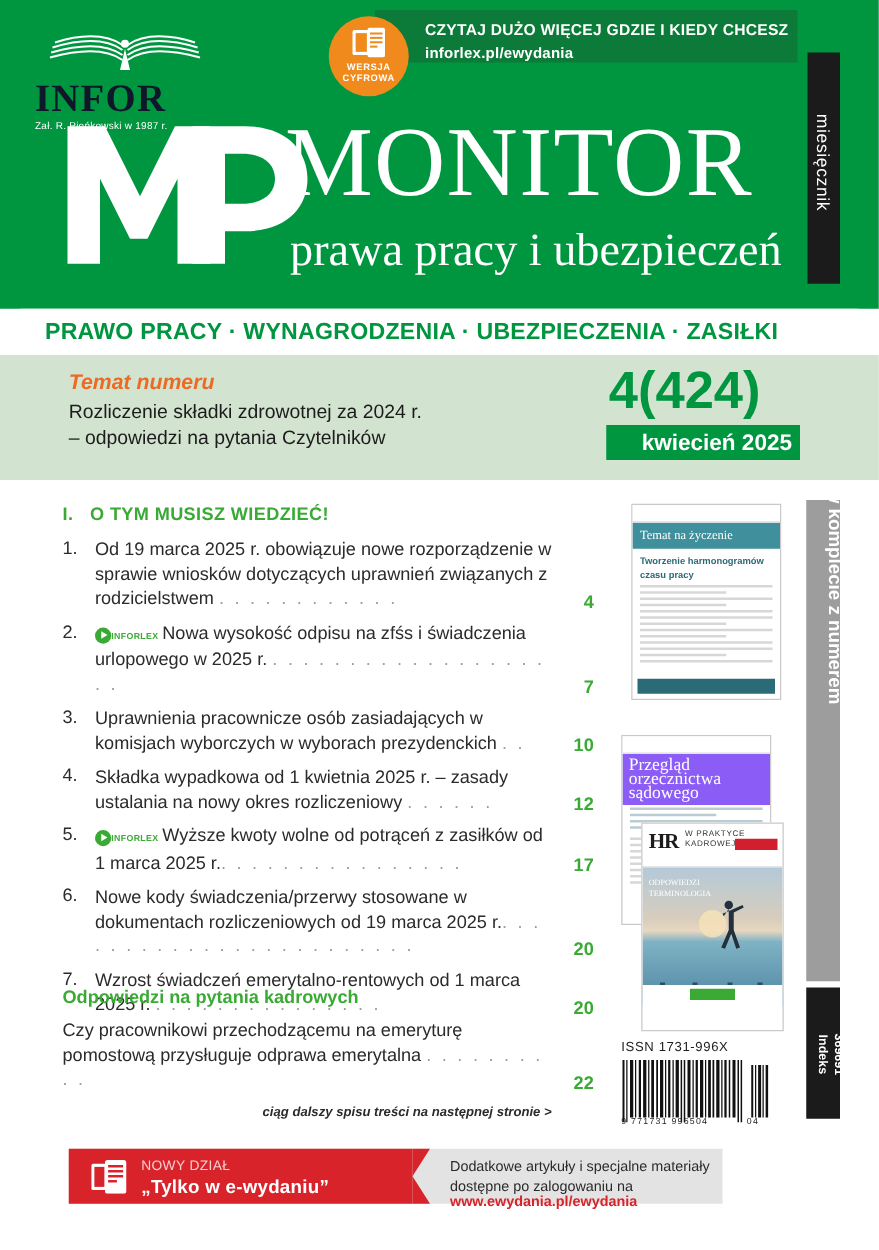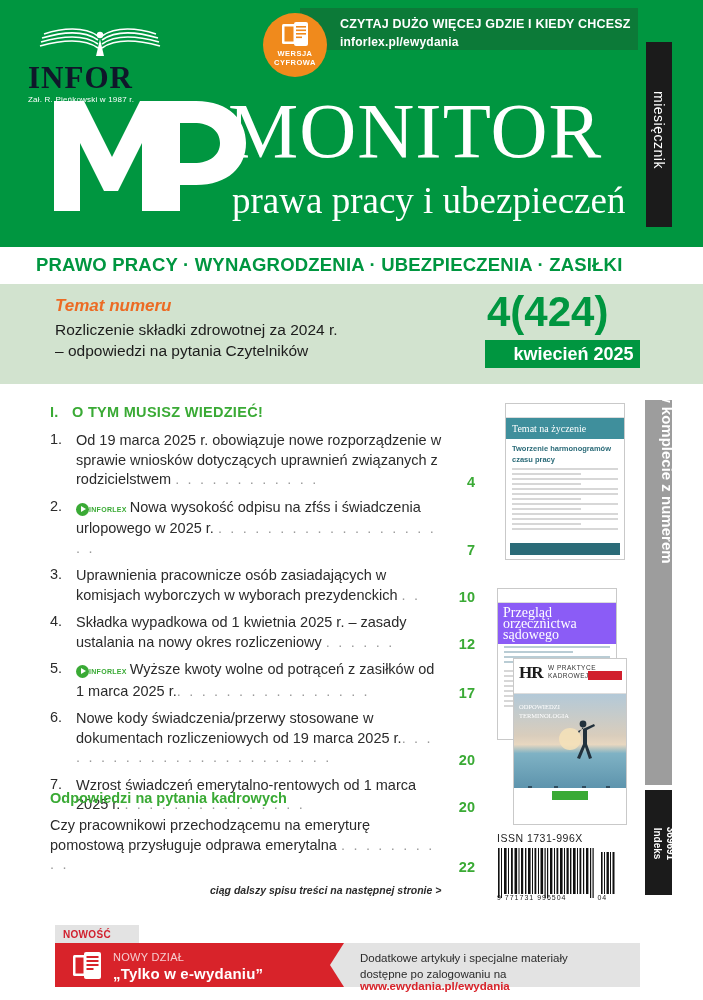--- a/index.html
+++ b/index.html
@@ -96,21 +96,21 @@
   
   .side-grey{position:absolute;left:645px;top:400px;width:27px;height:385px;background:#9d9d9d;}
   .side-grey .big{position:absolute;left:-170px;top:175px;width:385px;text-align:left;color:#fff;font-size:15px;font-weight:bold;transform:rotate(90deg);white-space:nowrap;}
   .side-black{position:absolute;left:645px;top:790px;width:27px;height:105px;background:#1b1b1b;}
   .side-black .a{position:absolute;left:-40px;top:48px;width:105px;text-align:center;color:#fff;font-size:10px;font-weight:bold;transform:rotate(90deg);}
   .side-black .b{position:absolute;left:-27px;top:48px;width:105px;text-align:center;color:#fff;font-size:10px;font-weight:bold;transform:rotate(90deg);}
 
   
   .nowosc-tab{position:absolute;left:55px;top:925px;width:84px;height:18px;background:#e3e3e3;}
   .nowosc-tab span{position:absolute;left:8px;top:4px;color:#d11f2d;font-size:10px;font-weight:bold;letter-spacing:.3px;}
-  .ebanner{position:absolute;left:55px;top:943px;width:585px;height:44px;background:#e3e3e3;}
+  .ebanner{position:absolute;left:55px;top:919px;width:523px;height:44px;background:#e3e3e3;}
   .ebanner-red{position:absolute;left:0;top:0;width:275px;height:44px;background:#d8232a;}
   .ebanner-red:after{content:"";position:absolute;left:275px;top:0;border-top:22px solid #d8232a;border-bottom:22px solid #d8232a;border-right:14px solid transparent;}
   .eb-icon{position:absolute;left:18px;top:9px;width:30px;height:27px;}
   .eb-l1{position:absolute;left:58px;top:8px;color:#f6cdd0;font-size:11px;letter-spacing:.3px;}
   .eb-l2{position:absolute;left:58px;top:22px;color:#fff;font-size:15px;font-weight:bold;letter-spacing:.2px;}
   .eb-r1{position:absolute;left:305px;top:9px;color:#2b2b2b;font-size:11.5px;}
   .eb-r2{position:absolute;left:305px;top:25px;color:#2b2b2b;font-size:11.5px;}
   .eb-r2 b{color:#d8232a;}
 </style>
 </head>

